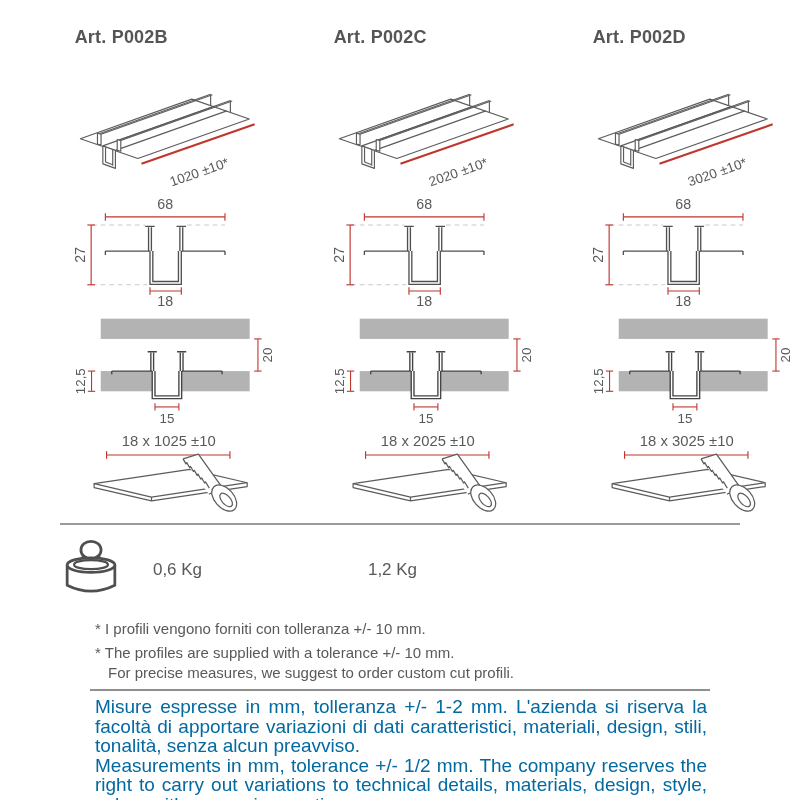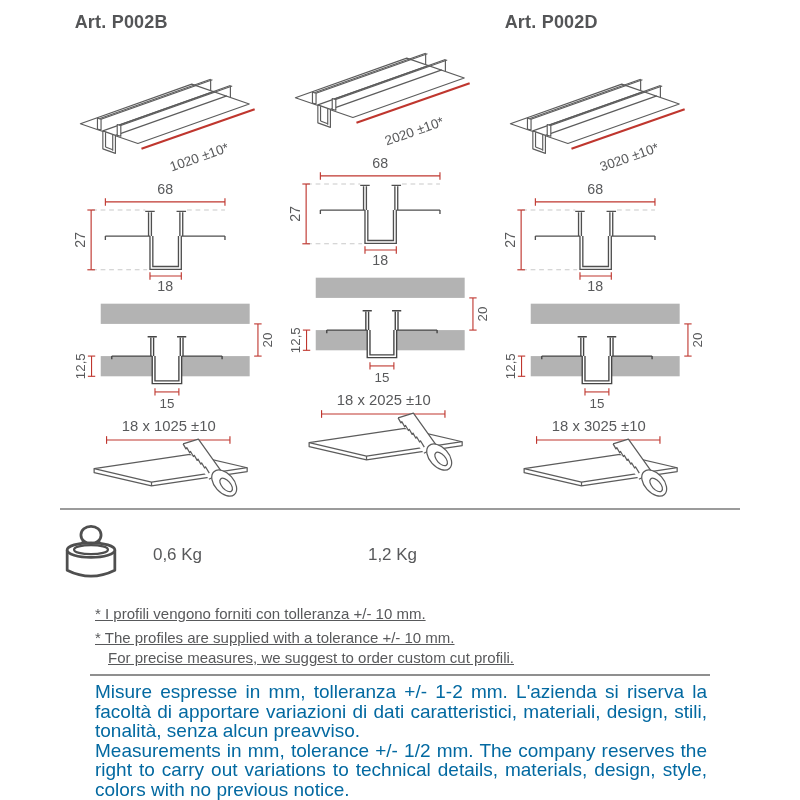--- a/index.html
+++ b/index.html
@@ -1,21 +1,21 @@
 <!DOCTYPE html>
 <html><head>
 <meta charset="utf-8">
 <title>Profile datasheet</title>
 <style>
   html,body{margin:0;padding:0;background:#fff;}
   body{width:800px;height:800px;overflow:hidden;
        font-family:"Liberation Sans","DejaVu Sans",sans-serif;color:#58595b;}
   .page{position:relative;width:800px;height:800px;background:#fff;}
 
-  .cols{margin:12px 0 0 70px;display:grid;grid-template-columns:repeat(3,215px);justify-items:center;}
+  .cols{margin:27px 0 0 70px;display:grid;grid-template-columns:repeat(3,215px);justify-items:center;gap:44px;}
   .art-title{height:26px;font-size:18px;font-weight:bold;color:#545557;letter-spacing:.2px;}
   .svg-3d{margin-top:30px;height:106px;display:block;}
   .svg-sec{margin-top:8px;height:112px;display:block;}
   .svg-inst{margin-top:6px;height:114px;display:block;}
   .svg-cut{margin-top:4px;height:88px;display:block;}
 
   svg text{fill:#58595b;font-family:"Liberation Sans","DejaVu Sans",sans-serif;}
   .dimtxt{font-size:15px;}
   .dimtxt-sm{font-size:14.5px;}
   .lentxt{font-size:15px;}
@@ -24,21 +24,21 @@
   .sep1{border:none;border-top:2px solid #9b9b9b;margin:2px 60px 0 60px;}
   .sep2{border:none;border-top:2px solid #8f8f8f;margin:6px 90px 0 90px;}
 
   .weights{position:relative;margin:10px 0 0 70px;display:grid;
            grid-template-columns:repeat(3,215px);align-items:center;height:62px;}
   .weight-val{text-align:center;font-size:17px;margin-top:8px;}
   .weight-ico{position:absolute;left:-12px;top:2px;}
 
   .notes{margin:22px 0 0 95px;font-size:15px;line-height:20px;color:#58595b;}
   .notes .cont{padding-left:13px;}
-  .notes .block{margin-bottom:4px;text-decoration:underline;}
+  .notes .block{margin-bottom:4px;}
 
   .footer{margin:6px 90px 1px 95px;width:612px;font-size:19px;line-height:19.5px;
           text-align:justify;color:#0369a1;}
   .footer p{margin:0;}
 </style>
 </head>
 <body>
 
 <div class="page">
 
@@ -151,20 +151,21 @@
         <text class="dimtxt-sm" text-anchor="middle" transform="translate(214,43.5) rotate(-90)">20</text>
         <text class="dimtxt-sm" x="100" y="118" text-anchor="middle">15</text>
       </svg>
       <svg class="svg-cut" viewBox="0 0 215 92">
         <use href="#dcut"></use>
         <text class="cuttxt" x="98" y="14" text-anchor="middle">18 x 1025 ±10</text>
       </svg>
     </div>
 
     <div>
+      <div class="art-title">Art. P002C</div>
       <svg class="svg-3d" viewBox="0 0 215 118">
         <use href="#d3d"></use>
         <text class="lentxt" text-anchor="middle" transform="translate(140,104) rotate(-19.4)">2020 ±10*</text>
       </svg>
       <svg class="svg-sec" viewBox="0 0 175 118">
         <use href="#dsec"></use>
         <text class="dimtxt" x="95" y="13" text-anchor="middle">68</text>
         <text class="dimtxt" text-anchor="middle" transform="translate(11,61) rotate(-90)">27</text>
         <text class="dimtxt" x="95" y="115" text-anchor="middle">18</text>
       </svg>

